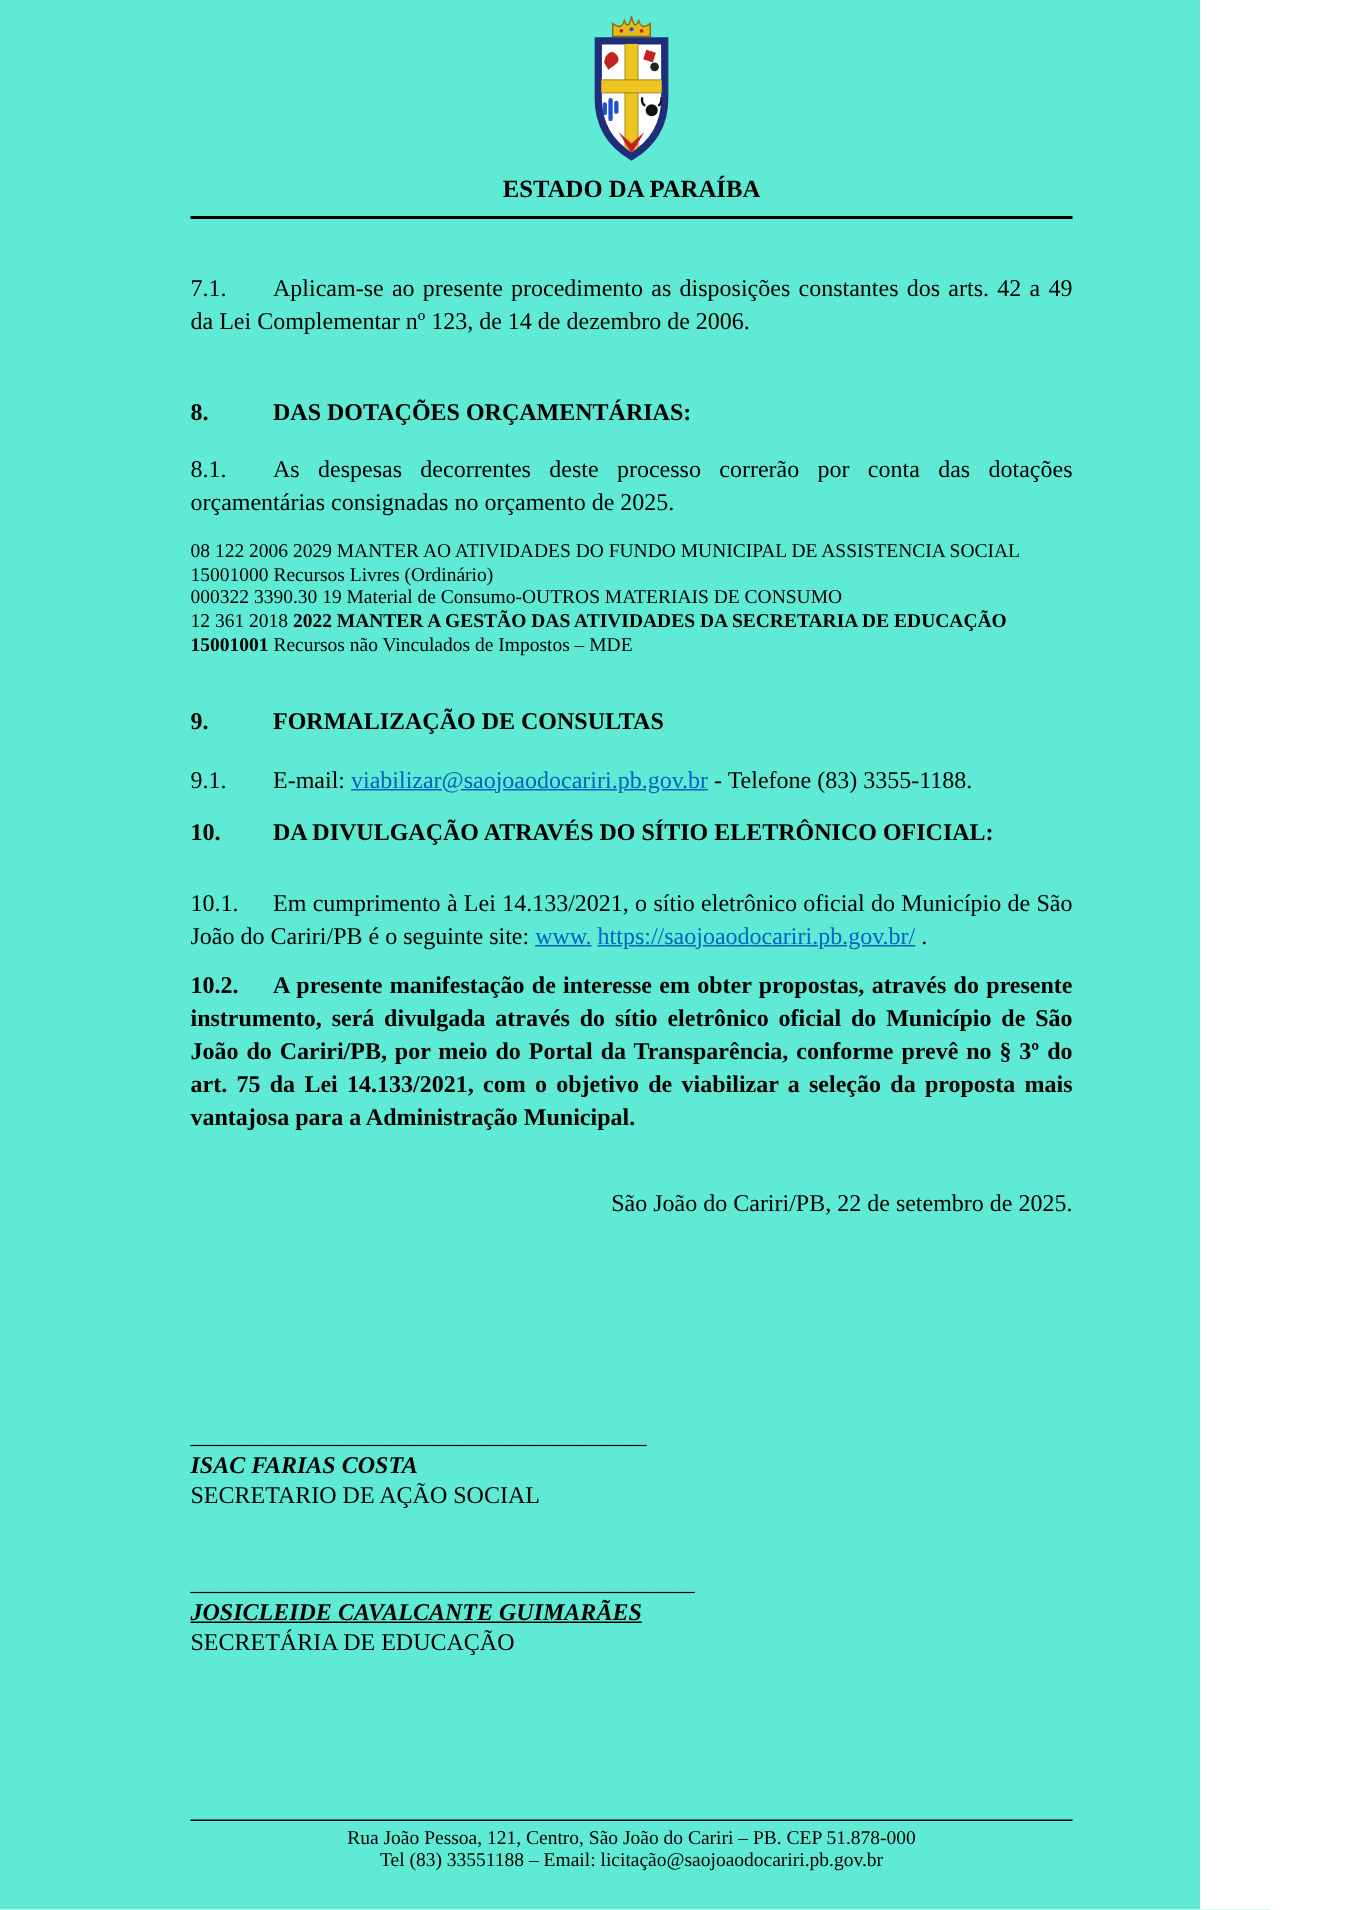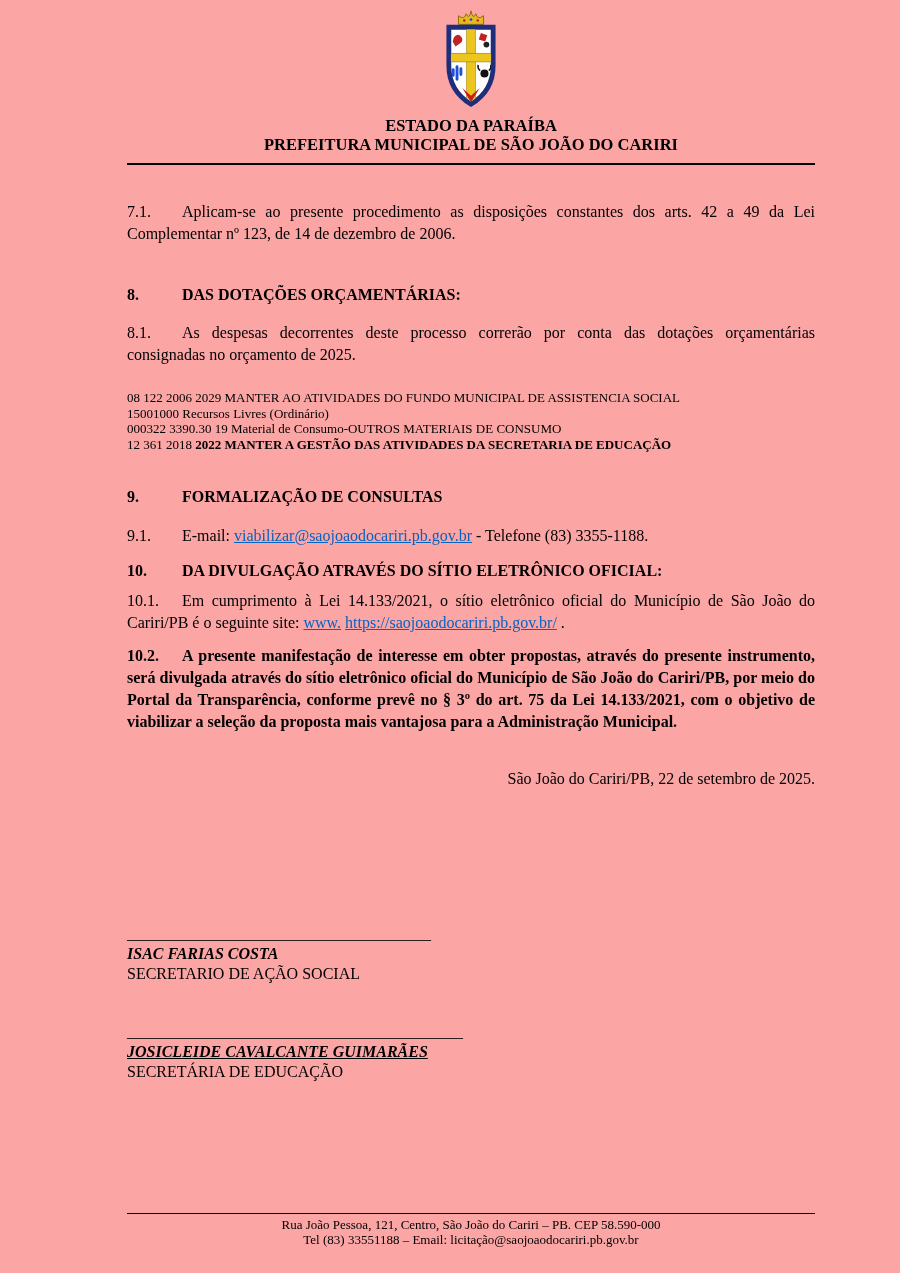--- a/index.html
+++ b/index.html
@@ -1,20 +1,20 @@
 <!DOCTYPE html>
 <html><head>
 <meta charset="utf-8">
 <style>
   html, body { margin: 0; padding: 0; background: #ffffff; }
   .page {
     position: relative;
-    width: 900px;
+    width: 800px;
     height: 1273px;
-    background: #fca5a5;
+    background: #5eead4;
     color: #000000;
     font-family: "Liberation Serif", serif;
     font-size: 16px;
     overflow: hidden;
   }
   .content { margin-left: 127px; margin-right: 85px; }
   .crest-wrap { padding-top: 8px; text-align: center; height: 108px; }
   .hdr {
     text-align: center;
     font-weight: bold;
@@ -22,26 +22,26 @@
     line-height: 19px;
   }
   .rule { border-top: 2px solid #000; margin-top: 9px; height: 0; }
   p { margin: 0; }
   .para { text-align: justify; line-height: 22px; }
   .pnum { display: inline-block; width: 55px; }
   .heading { font-weight: bold; line-height: 22px; }
   .p71  { margin-top: 36px; }
   .h8   { margin-top: 39px; }
   .p81  { margin-top: 16px; }
-  .budget { margin-top: 24px; font-size: 13px; line-height: 15.7px; }
+  .budget { margin-top: 12px; font-size: 13px; line-height: 15.7px; }
   .budget .b { font-weight: bold; text-align: right; }
   .h9   { margin-top: 33px; }
   .p91  { margin-top: 17px; line-height: 22px; }
   .h10  { margin-top: 13px; }
-  .p101 { margin-top: 8px; }
+  .p101 { margin-top: 25px; }
   .p102 { margin-top: 11px; font-weight: bold; }
   .dateline { margin-top: 35px; text-align: right; line-height: 22px; }
   .link { color: #0563c1; text-decoration: underline; cursor: pointer; }
   .sig { text-align: left; line-height: 20px; }
   .sig1 { margin-top: 134px; }
   .sig2 { margin-top: 38px; }
   .sig-line { white-space: nowrap; }
   .sig-name { font-weight: bold; font-style: italic; }
   .underlined { text-decoration: underline; }
   .footer {
@@ -90,34 +90,34 @@
 
           <circle cx="47" cy="68" r="4.2" fill="#111111"></circle>
           <path d="M42.5 65 q-3 -2 -2 -6 M51.5 65 q3 -2 2 -6" stroke="#111111" stroke-width="1.6" fill="none"></path>
 
           <path d="M24 83 L33 91 L42 83 L33 98 Z" fill="#c32222"></path>
         </g>
       </svg>
     </div>
 
     <div class="hdr">ESTADO DA PARAÍBA</div>
-    <div class="hdr">PREFEITURA MUNICIPAL DE SÃO JOÃO DO CARIRI</div>
     <div class="rule"></div>
 
     <p class="para p71"><span class="pnum">7.1.</span><span>Aplicam-se ao presente procedimento as disposições constantes dos arts. 42 a 49 da Lei Complementar nº 123, de 14 de dezembro de 2006.</span></p>
 
     <p class="heading h8"><span class="pnum">8.</span><span>DAS DOTAÇÕES ORÇAMENTÁRIAS:</span></p>
 
     <p class="para p81"><span class="pnum">8.1.</span><span>As despesas decorrentes deste processo correrão por conta das dotações orçamentárias consignadas no orçamento de 2025.</span></p>
 
     <div class="budget">
       <div>08 122 2006 2029 MANTER AO ATIVIDADES DO FUNDO MUNICIPAL DE ASSISTENCIA SOCIAL</div>
       <div>15001000 Recursos Livres (Ordinário)</div>
       <div>000322 3390.30 19 Material de Consumo-OUTROS MATERIAIS DE CONSUMO</div>
       <div><span>12 361 2018 </span><span class="b">2022 MANTER A GESTÃO DAS ATIVIDADES DA SECRETARIA DE EDUCAÇÃO</span></div>
+      <div><span class="b">15001001</span><span> Recursos não Vinculados de Impostos – MDE</span></div>
     </div>
 
     <p class="heading h9"><span class="pnum">9.</span><span>FORMALIZAÇÃO DE CONSULTAS</span></p>
 
     <p class="p91"><span class="pnum">9.1.</span><span>E-mail: </span><a class="link">viabilizar@saojoaodocariri.pb.gov.br</a><span> - Telefone (83) 3355-1188.</span></p>
 
     <p class="heading h10"><span class="pnum">10.</span><span>DA DIVULGAÇÃO ATRAVÉS DO SÍTIO ELETRÔNICO OFICIAL:</span></p>
 
     <p class="para p101"><span class="pnum">10.1.</span><span>Em cumprimento à Lei 14.133/2021, o sítio eletrônico oficial do Município de São João do Cariri/PB é o seguinte site: </span><a class="link">www.</a><span> </span><a class="link">https://saojoaodocariri.pb.gov.br/</a><span> .</span></p>
 
@@ -133,16 +133,16 @@
 
     <div class="sig sig2">
       <div class="sig-line">__________________________________________</div>
       <div class="sig-name underlined">JOSICLEIDE CAVALCANTE GUIMARÃES</div>
       <div class="sig-title">SECRETÁRIA DE EDUCAÇÃO</div>
     </div>
 
   </div>
 
   <div class="footer">
-    <div>Rua João Pessoa, 121, Centro, São João do Cariri – PB. CEP 58.590-000</div>
+    <div>Rua João Pessoa, 121, Centro, São João do Cariri – PB. CEP 51.878-000</div>
     <div>Tel (83) 33551188 – Email: licitação@saojoaodocariri.pb.gov.br</div>
   </div>
 </div>
 
 </body></html>

